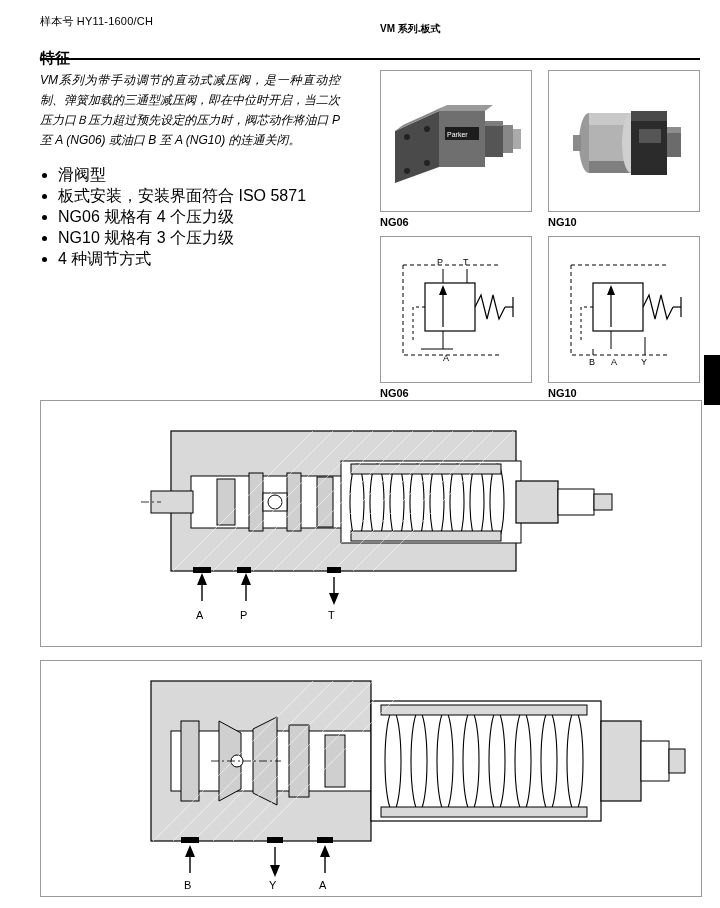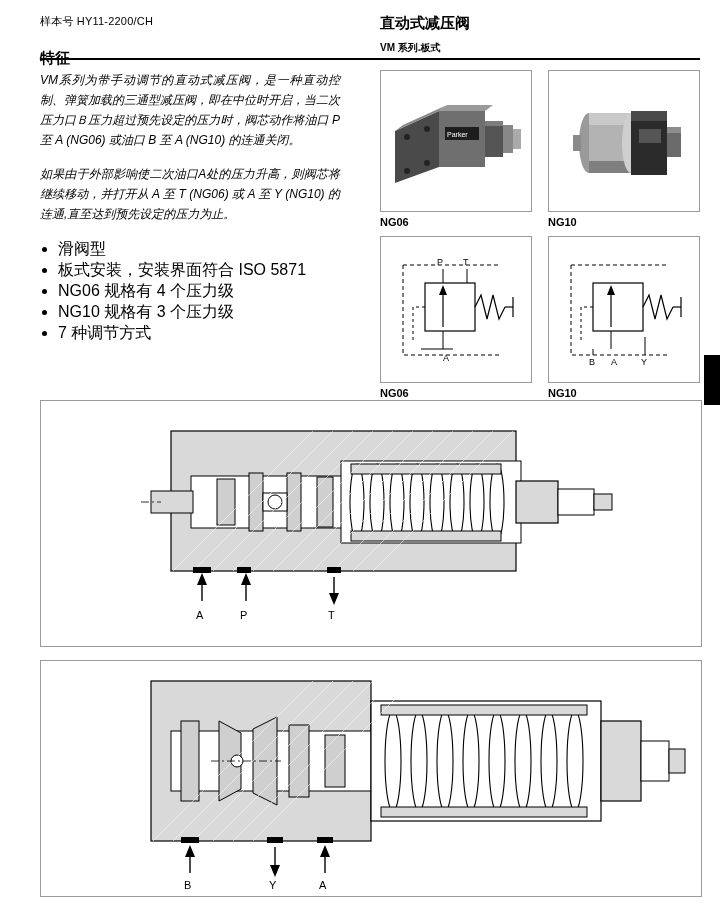--- a/index.html
+++ b/index.html
@@ -53,38 +53,36 @@
   .sec-ng10{left:40px;top:660px;width:660px;height:235px;}
 
   svg{display:block;}
 </style>
 </head>
 <body>
 
 <div class="page">
 
   <div class="hdr-left">
-    <div class="doc-no">样本号 HY11-2200/CH</div>
+    <div class="doc-no">样本号 HY11-1600/CH</div>
     <div class="sect">特征</div>
   </div>
   <div class="hdr-right">
-    <div class="t1">直动式减压阀</div>
     <div class="t2">VM 系列.板式</div>
   </div>
   <div class="hdr-rule"></div>
 
   <div class="body-col">
     <div class="para">VM系列为带手动调节的直动式减压阀，是一种直动控制、弹簧加载的三通型减压阀，即在中位时开启，当二次压力口Ｂ压力超过预先设定的压力时，阀芯动作将油口 P 至 A (NG06) 或油口 B 至 A (NG10) 的连通关闭。</div>
-    <div class="para">如果由于外部影响使二次油口A处的压力升高，则阀芯将继续移动，并打开从 A 至 T (NG06) 或 A 至 Y (NG10) 的连通,直至达到预先设定的压力为止。</div>
     <ul class="feat">
       <li>滑阀型</li>
       <li>板式安装，安装界面符合 ISO 5871</li>
       <li>NG06 规格有 4 个压力级</li>
       <li>NG10 规格有 3 个压力级</li>
-      <li>7 种调节方式</li>
+      <li>4 种调节方式</li>
     </ul>
   </div>
 
   <div class="box photo-a">
     <svg width="148" height="138" viewBox="0 0 148 138">
       <rect x="0" y="0" width="148" height="138" fill="#ffffff"></rect>
 
       <polygon points="14,60 58,40 58,96 14,112" fill="#4a4a4a"></polygon>
       <polygon points="58,40 104,40 104,96 58,96" fill="#6f6f6f"></polygon>
       <polygon points="58,40 104,40 112,34 66,34" fill="#9a9a9a"></polygon>

